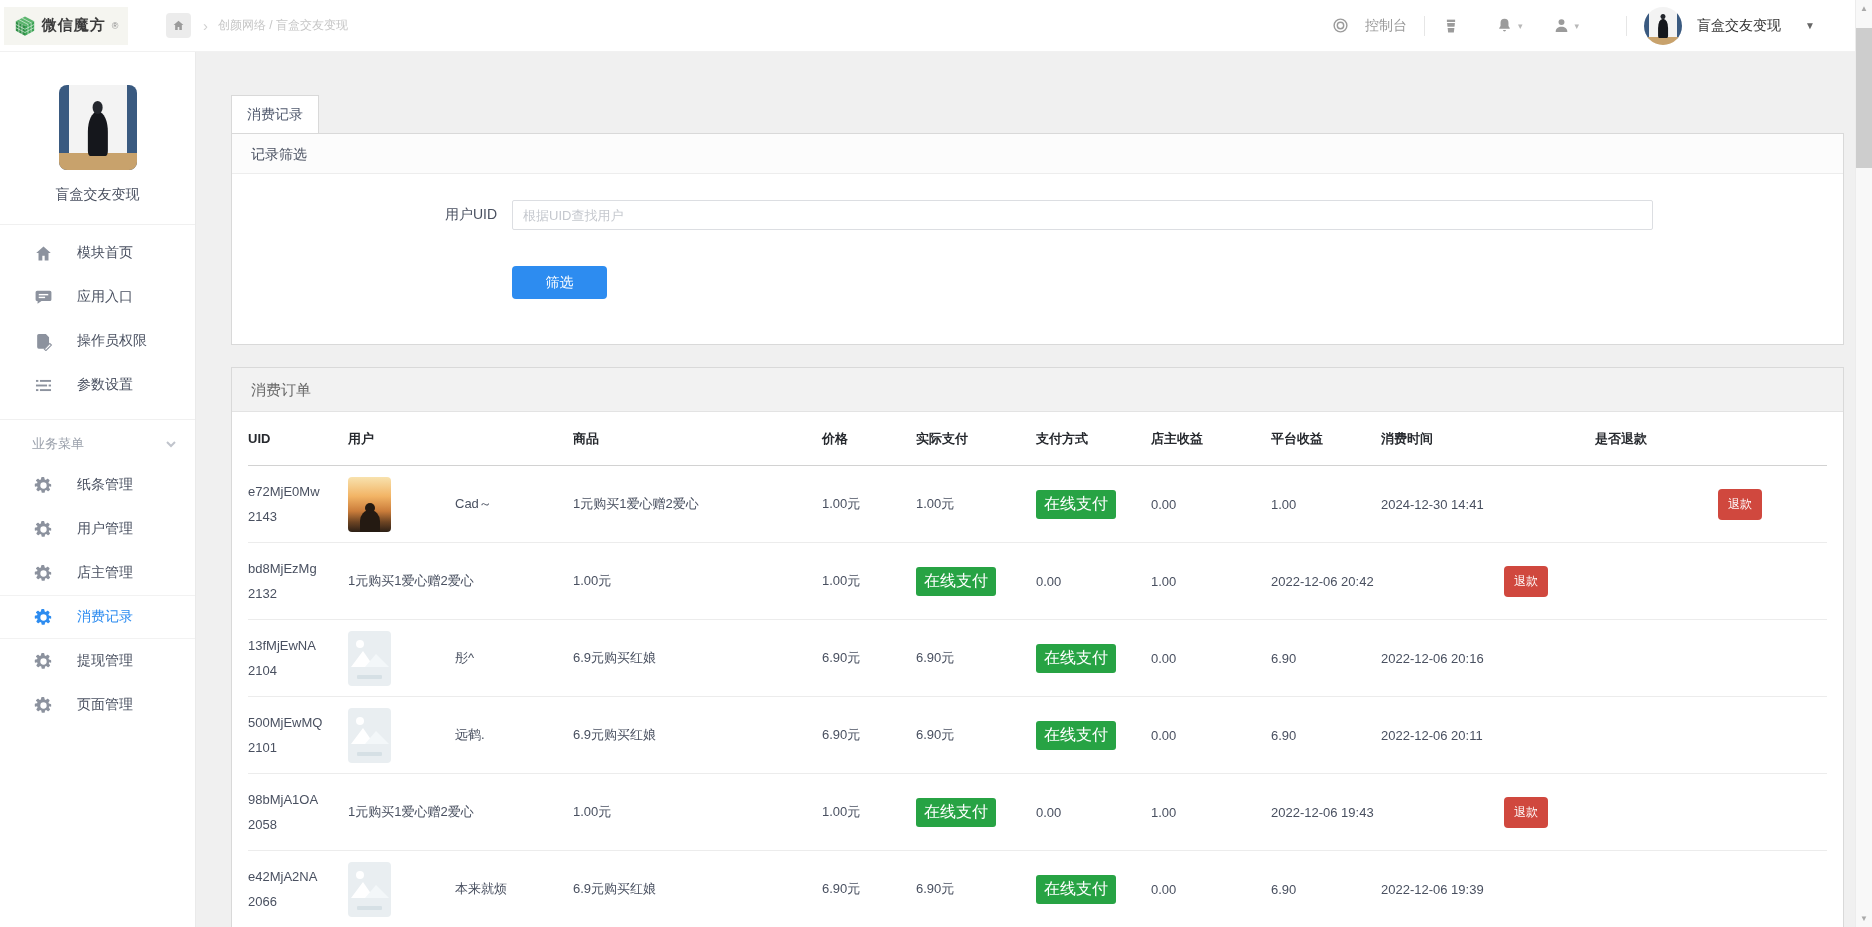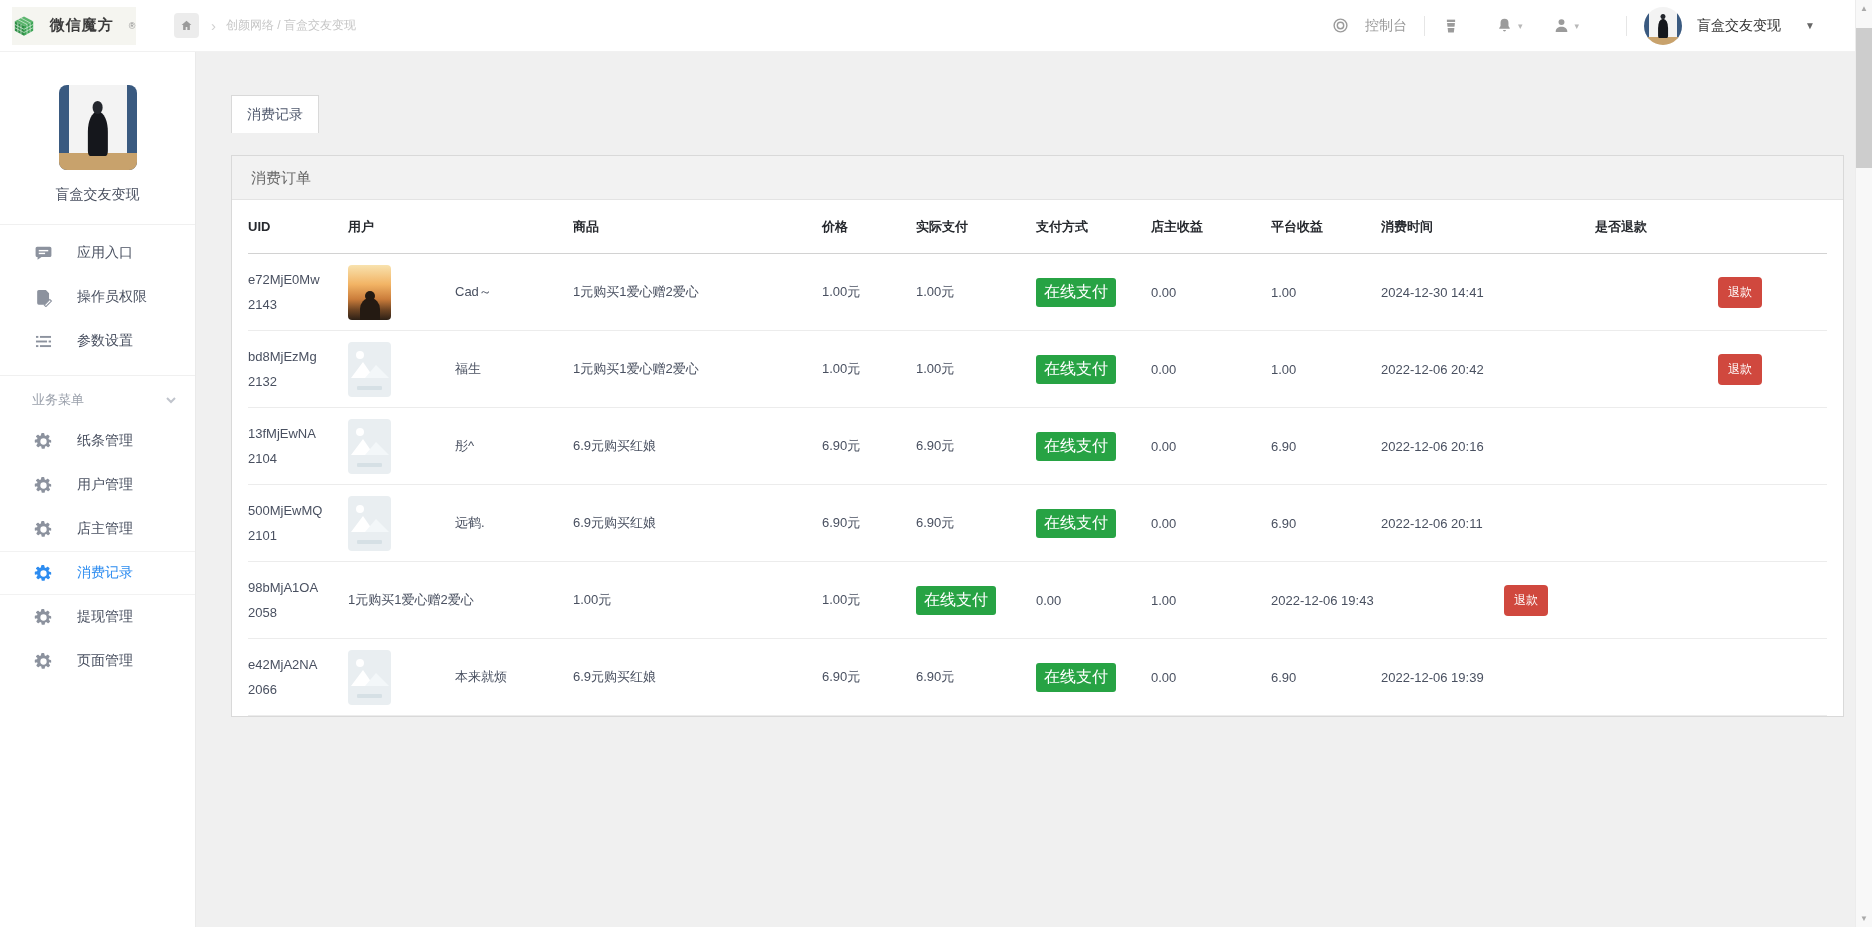--- a/index.html
+++ b/index.html
@@ -1,21 +1,21 @@
 <!DOCTYPE html>
 <html><head>
 <meta charset="utf-8">
 <style>
   * { margin:0; padding:0; box-sizing:border-box; }
   html,body { width:1872px; height:927px; overflow:hidden; }
   body { font-family:"Liberation Sans","DejaVu Sans",sans-serif; background:#f0f0f0; color:#495060; position:relative; }
 
   
   .topbar { height:52px; background:#fff; border-bottom:1px solid #f1f1f1; display:flex; align-items:center; position:relative; z-index:5; }
-  .logo-box { margin-left:12px; width:124px; height:38px; background:#f5f5f0; display:flex; align-items:center; justify-content:center; gap:15px; }
+  .logo-box { margin-left:4px; width:124px; height:38px; background:#f5f5f0; display:flex; align-items:center; justify-content:center; gap:6px; }
   .logo-text { font-size:15px; font-weight:bold; color:#3c3c3c; letter-spacing:1px; }
   .logo-reg { font-size:9px; color:#8a8a8a; vertical-align:super; }
   .breadcrumb { display:flex; align-items:center; margin-left:38px; }
   .home-btn { width:25px; height:25px; border-radius:4px; background:#ececec; display:flex; align-items:center; justify-content:center; cursor:pointer; }
   .home-btn svg { width:13px; height:13px; fill:#9b9b9b; }
   .bc-chev { color:#d0d0d0; font-size:15px; margin:0 10px 0 12px; }
   .bc-text { color:#c6c6c6; font-size:12px; }
 
   .topbar-right { margin-left:auto; padding-right:57px; display:flex; align-items:center; }
   .console { display:flex; align-items:center; gap:16px; color:#9b9b9b; font-size:14px; cursor:pointer; }
@@ -154,20 +154,28 @@
     <div class="profile">
       <div class="profile-img suit">
           <i class="fig"></i>
         </div>
       <div class="profile-name">盲盒交友变现</div>
     </div>
     <nav class="menu" id="main-menu">
         <div class="menu-item">
           <span class="mi-icon">
             <svg viewBox="0 0 24 24">
+              <path d="M12 3.2l9.2 8.2h-2.9v9.4h-4.8v-5.9h-3v5.9H5.7v-9.4H2.8z"></path>
+            </svg>
+          </span>
+          <span class="mi-label">模块首页</span>
+        </div>
+        <div class="menu-item">
+          <span class="mi-icon">
+            <svg viewBox="0 0 24 24">
               <path d="M4 3.5h16a2 2 0 012 2v9a2 2 0 01-2 2H9.5L4.5 20v-3.5H4a2 2 0 01-2-2v-9a2 2 0 012-2z"></path>
               <rect x="6" y="7.5" width="12" height="1.8" fill="#fff"></rect>
               <rect x="6" y="11" width="8" height="1.8" fill="#fff"></rect>
             </svg>
           </span>
           <span class="mi-label">应用入口</span>
         </div>
         <div class="menu-item">
           <span class="mi-icon">
             <svg viewBox="0 0 24 24">
@@ -245,20 +253,30 @@
             </svg>
           </span>
           <span class="mi-label">页面管理</span>
         </div>
       </nav>
   </aside>
 
   <main class="content">
     <div class="tab">消费记录</div>
 
+    <section class="panel filter-panel">
+      <div class="panel-head">记录筛选</div>
+      <div class="filter-body">
+        <div class="form-row">
+          <label class="form-label">用户UID</label>
+          <input class="uid-input" type="text" placeholder="根据UID查找用户" style="">
+        </div>
+        <button class="btn-filter">筛选</button>
+      </div>
+    </section>
 
     <section class="panel orders-panel">
       <div class="orders-head">消费订单</div>
       <div class="table">
         <div class="thead" id="thead">
             <div>UID</div>
             <div>用户</div>
             <div>商品</div>
             <div>价格</div>
             <div>实际支付</div>
@@ -287,31 +305,20 @@
               <div>0.00</div>
               <div>1.00</div>
               <div>2024-12-30 14:41</div>
               <div class="refund-cell"><button class="refund-btn">退款</button></div>
             </div>
             <div class="trow">
               <div class="uid-cell">
                 <div>bd8MjEzMg</div>
                 <div>2132</div>
               </div>
-              <div class="user-cell">
-                <div class="thumb av-ph">
-                  <svg viewBox="0 0 43 55">
-                    <circle cx="12" cy="13" r="4" fill="#fff"></circle>
-                    <polygon points="3,36 15,20 26,36" fill="#ffffff"></polygon>
-                    <polygon points="17,36 28,23 41,36" fill="#f3f7f9"></polygon>
-                    <rect x="9" y="44" width="25" height="4" rx="1" fill="#d6e0e5"></rect>
-                  </svg>
-                </div>
-                <span class="uname">福生</span>
-              </div>
               <div>1元购买1爱心赠2爱心</div>
               <div>1.00元</div>
               <div>1.00元</div>
               <div><span class="badge">在线支付</span></div>
               <div>0.00</div>
               <div>1.00</div>
               <div>2022-12-06 20:42</div>
               <div class="refund-cell"><button class="refund-btn">退款</button></div>
             </div>
             <div class="trow">

